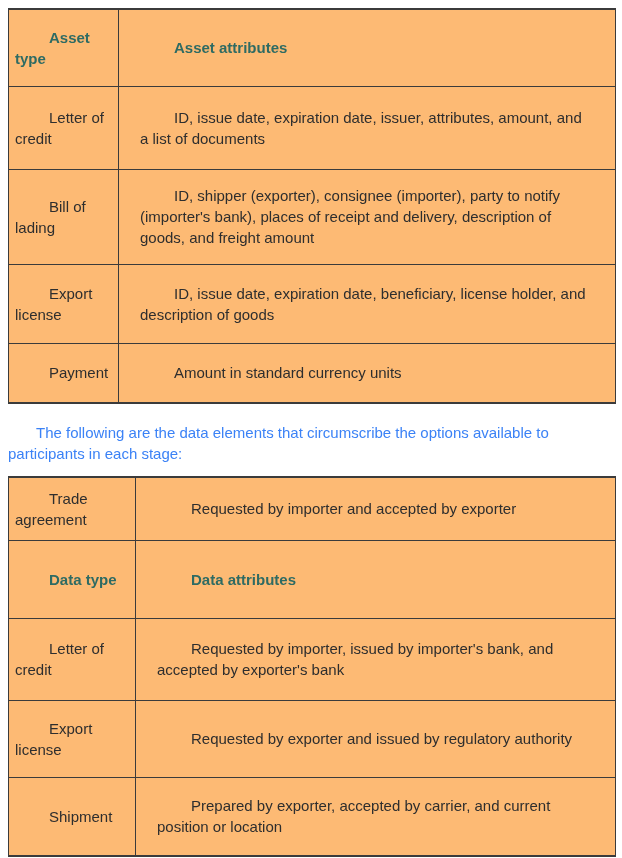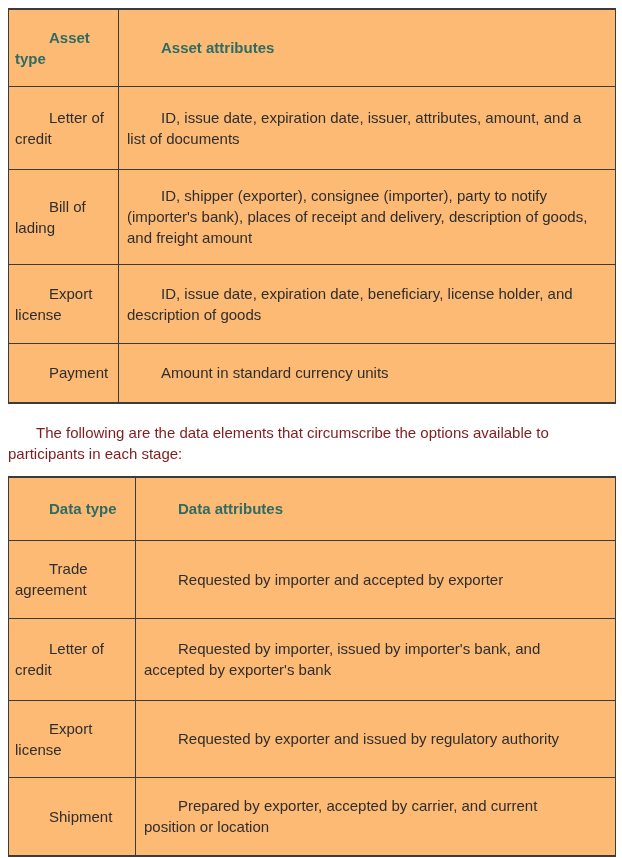--- a/index.html
+++ b/index.html
@@ -39,20 +39,21 @@
     font-weight: normal;
     text-align: left;
   }
   .cell-inner {
     display: block;
     padding: 2px 4px 2px 6px;
     text-indent: 34px;
   }
   .attr-col .cell-inner {
     padding: 2px 26px 2px 8px;
+    margin-left: 13px;
   }
   th .cell-inner {
     font-weight: bold;
     color: #2e6b63;
   }
   
   .t-asset col.col-type { width: 110px; }
   .t-asset col.col-attr { width: 497px; }
   .t-data  col.col-type { width: 127px; }
   .t-data  col.col-attr { width: 480px; }
@@ -64,21 +65,21 @@
   .t-asset tr:nth-child(5) { height: 60px; }
   .t-data tr:nth-child(1) { height: 63px; }
   .t-data tr:nth-child(2) { height: 78px; }
   .t-data tr:nth-child(3) { height: 82px; }
   .t-data tr:nth-child(4) { height: 77px; }
   .t-data tr:nth-child(5) { height: 79px; border-radius: 8px; }
   .para {
     width: 599px;
     margin: 18px 0 12px 8px;
     text-indent: 28px;
-    color: #7f1d1d;
+    color: #3b82f6;
   }
 </style>
 </head>
 <body>
 
 <div class="page">
 
   <table class="doc-table t-asset">
     <colgroup>
         <col class="col-type">
@@ -130,34 +131,34 @@
 
   <p class="para">The following are the data elements that circumscribe the options available to participants in each stage:</p>
 
   <table class="doc-table t-data">
     <colgroup>
         <col class="col-type">
         <col class="col-attr">
       </colgroup>
     <tbody>
       <tr>
+        <td class="type-col">
+          <span class="cell-inner">Trade agreement</span>
+        </td>
+        <td class="attr-col">
+          <span class="cell-inner">Requested by importer and accepted by exporter</span>
+        </td>
+      </tr>
+      <tr>
         <th class="type-col">
           <span class="cell-inner">Data type</span>
         </th>
         <th class="attr-col">
           <span class="cell-inner">Data attributes</span>
         </th>
-      </tr>
-      <tr>
-        <td class="type-col">
-          <span class="cell-inner">Trade agreement</span>
-        </td>
-        <td class="attr-col">
-          <span class="cell-inner">Requested by importer and accepted by exporter</span>
-        </td>
       </tr>
       <tr>
         <td class="type-col">
           <span class="cell-inner">Letter of credit</span>
         </td>
         <td class="attr-col">
           <span class="cell-inner">Requested by importer, issued by importer's bank, and accepted by exporter's bank</span>
         </td>
       </tr>
       <tr>

